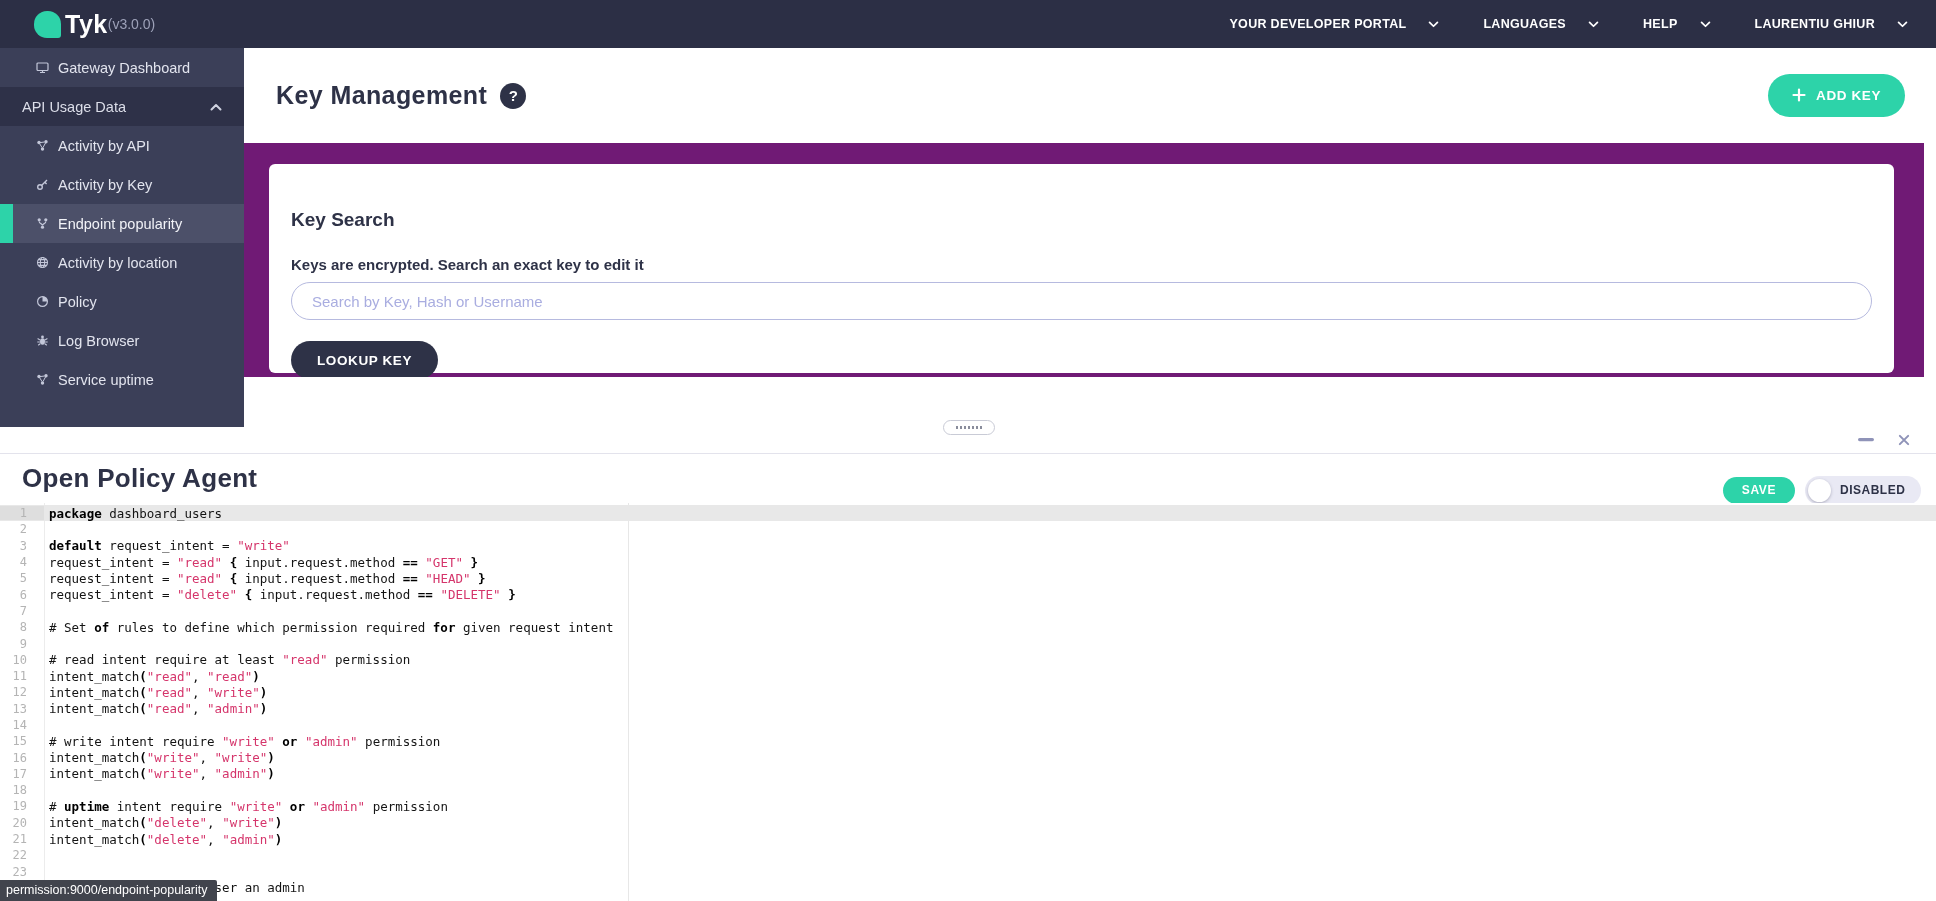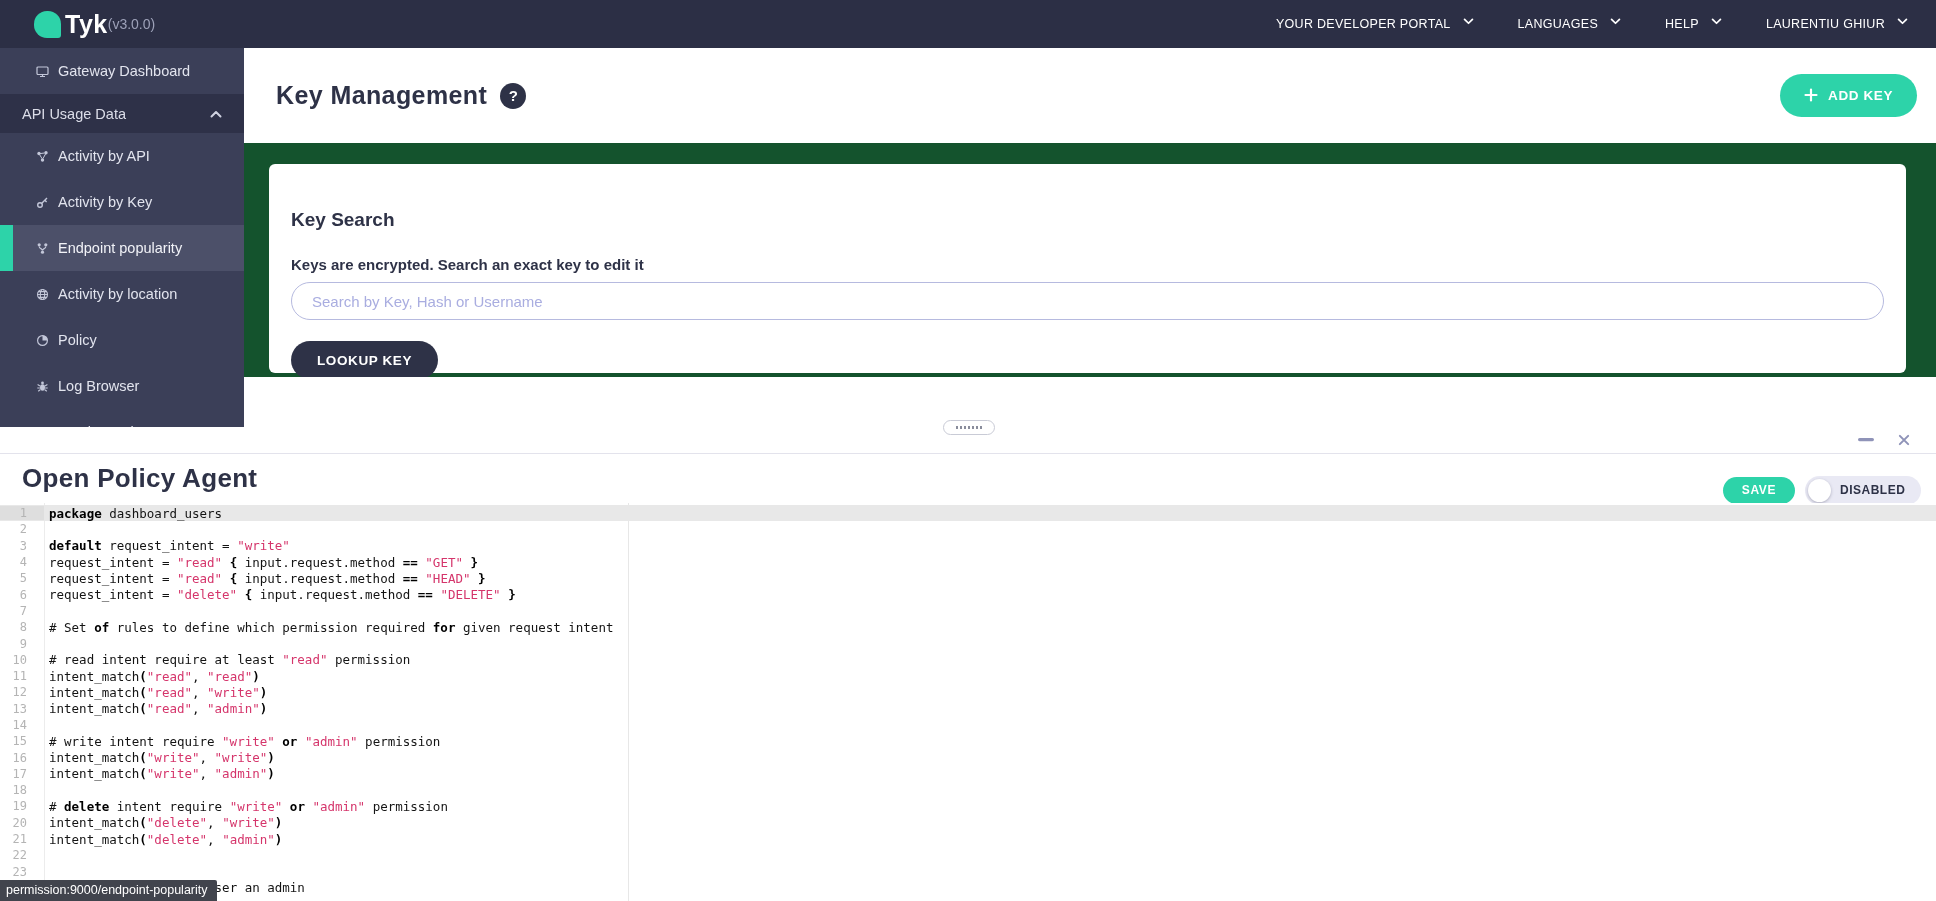--- a/index.html
+++ b/index.html
@@ -7,37 +7,37 @@
        font-family:"Liberation Sans",sans-serif;-webkit-font-smoothing:antialiased;}
 
   
   .topbar{position:absolute;top:0;left:0;right:0;height:48px;background:#2c2f45;
           display:flex;align-items:center;z-index:4;}
   .logo-wrap{display:flex;align-items:center;margin-left:34px;}
   .logo-leaf{width:27px;height:27px;background:#2dd3a9;border-radius:13px 13px 3px 13px;}
   .logo-text{color:#ffffff;font-size:25px;font-weight:bold;margin-left:4px;letter-spacing:0.5px;}
   .logo-version{color:#9da1b8;font-size:14px;}
   .tb-menu{margin-left:auto;margin-right:28px;display:flex;align-items:center;gap:44px;}
-  .tb-item{display:flex;gap:12px;color:#ffffff;font-size:12.5px;
-           font-weight:normal;letter-spacing:0.3px;cursor:pointer;}
+  .tb-item{display:flex;align-items:center;gap:22px;color:#ffffff;font-size:12.5px;
+           font-weight:bold;letter-spacing:0.3px;cursor:pointer;}
   .tb-item svg{color:#ffffff;margin-top:1px;}
 
   
   .sidebar{position:absolute;top:48px;left:0;width:244px;height:379px;background:#3b3f58;
            overflow:hidden;z-index:1;}
-  .sb-item{height:46px;display:flex;align-items:center;padding-left:36px;color:#e2e4ee;
+  .sb-item{height:39px;display:flex;align-items:center;padding-left:36px;color:#e2e4ee;
            font-size:14.5px;cursor:pointer;background:#3b3f58;}
   .sb-item .sb-icon{width:13px;height:13px;margin-right:9px;color:#c3c7d9;display:inline-flex;}
   .sb-item.active{background:#4c5069;border-left:13px solid #2dd3a9;padding-left:23px;color:#f2f3f8;}
   .sb-section{height:39px;display:flex;align-items:center;background:#2e3148;color:#dcdee9;
               font-size:14.5px;padding:0 22px;cursor:pointer;}
   .sb-section .sb-chevron{margin-left:auto;color:#cfd2e0;display:inline-flex;}
 
   
-  .main{position:absolute;top:48px;left:244px;right:0;height:329px;background:#14532d;overflow:hidden;}
+  .main{position:absolute;top:48px;left:244px;right:12px;height:329px;background:#701a75;overflow:hidden;}
   .main-header{height:95px;background:#ffffff;display:flex;align-items:center;
                padding:0 19px 0 32px;}
   .page-title{font-size:25px;font-weight:bold;color:#2e3247;letter-spacing:0.4px;}
   .help-badge{width:26px;height:26px;border-radius:50%;background:#2e3247;color:#ffffff;
               font-size:15px;font-weight:bold;display:flex;align-items:center;justify-content:center;
               margin-left:13px;cursor:pointer;}
   .add-key-btn{margin-left:auto;height:43px;padding:0 24px;border-radius:22px;background:#2dd3a9;
                color:#ffffff;font-size:13.5px;font-weight:bold;letter-spacing:0.6px;border:none;
                display:flex;align-items:center;gap:10px;cursor:pointer;}
   .add-key-btn svg{margin-top:-1px;}
@@ -296,21 +296,21 @@
           <div class="code-row"><span class="ln">9</span><span class="lc"></span></div>
           <div class="code-row"><span class="ln">10</span><span class="lc"># read intent require at least <span class="tok-s">"read"</span> permission</span></div>
           <div class="code-row"><span class="ln">11</span><span class="lc">intent_match<span class="tok-k">(</span><span class="tok-s">"read"</span>, <span class="tok-s">"read"</span><span class="tok-k">)</span></span></div>
           <div class="code-row"><span class="ln">12</span><span class="lc">intent_match<span class="tok-k">(</span><span class="tok-s">"read"</span>, <span class="tok-s">"write"</span><span class="tok-k">)</span></span></div>
           <div class="code-row"><span class="ln">13</span><span class="lc">intent_match<span class="tok-k">(</span><span class="tok-s">"read"</span>, <span class="tok-s">"admin"</span><span class="tok-k">)</span></span></div>
           <div class="code-row"><span class="ln">14</span><span class="lc"></span></div>
           <div class="code-row"><span class="ln">15</span><span class="lc"># write intent require <span class="tok-s">"write"</span> <span class="tok-k">or</span> <span class="tok-s">"admin"</span> permission</span></div>
           <div class="code-row"><span class="ln">16</span><span class="lc">intent_match<span class="tok-k">(</span><span class="tok-s">"write"</span>, <span class="tok-s">"write"</span><span class="tok-k">)</span></span></div>
           <div class="code-row"><span class="ln">17</span><span class="lc">intent_match<span class="tok-k">(</span><span class="tok-s">"write"</span>, <span class="tok-s">"admin"</span><span class="tok-k">)</span></span></div>
           <div class="code-row"><span class="ln">18</span><span class="lc"></span></div>
-          <div class="code-row"><span class="ln">19</span><span class="lc"># <span class="tok-k">delete</span> intent require <span class="tok-s">"write"</span> <span class="tok-k">or</span> <span class="tok-s">"admin"</span> permission</span></div>
+          <div class="code-row"><span class="ln">19</span><span class="lc"># <span class="tok-k">uptime</span> intent require <span class="tok-s">"write"</span> <span class="tok-k">or</span> <span class="tok-s">"admin"</span> permission</span></div>
           <div class="code-row"><span class="ln">20</span><span class="lc">intent_match<span class="tok-k">(</span><span class="tok-s">"delete"</span>, <span class="tok-s">"write"</span><span class="tok-k">)</span></span></div>
           <div class="code-row"><span class="ln">21</span><span class="lc">intent_match<span class="tok-k">(</span><span class="tok-s">"delete"</span>, <span class="tok-s">"admin"</span><span class="tok-k">)</span></span></div>
           <div class="code-row"><span class="ln">22</span><span class="lc"></span></div>
           <div class="code-row"><span class="ln">23</span><span class="lc"></span></div>
           <div class="code-row"><span class="ln">24</span><span class="lc"># Helper to check <span class="tok-k">if</span> user an admin</span></div>
         </div>
     </div>
   </div>
 
   <div class="status-tip">permission:9000/endpoint-popularity</div>

